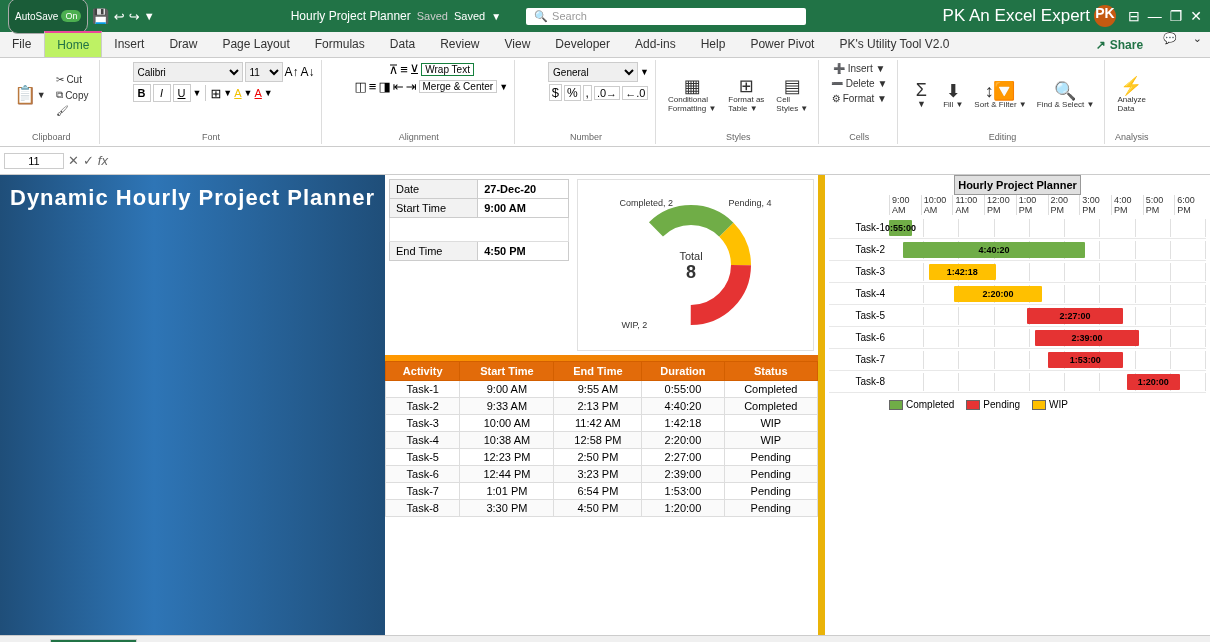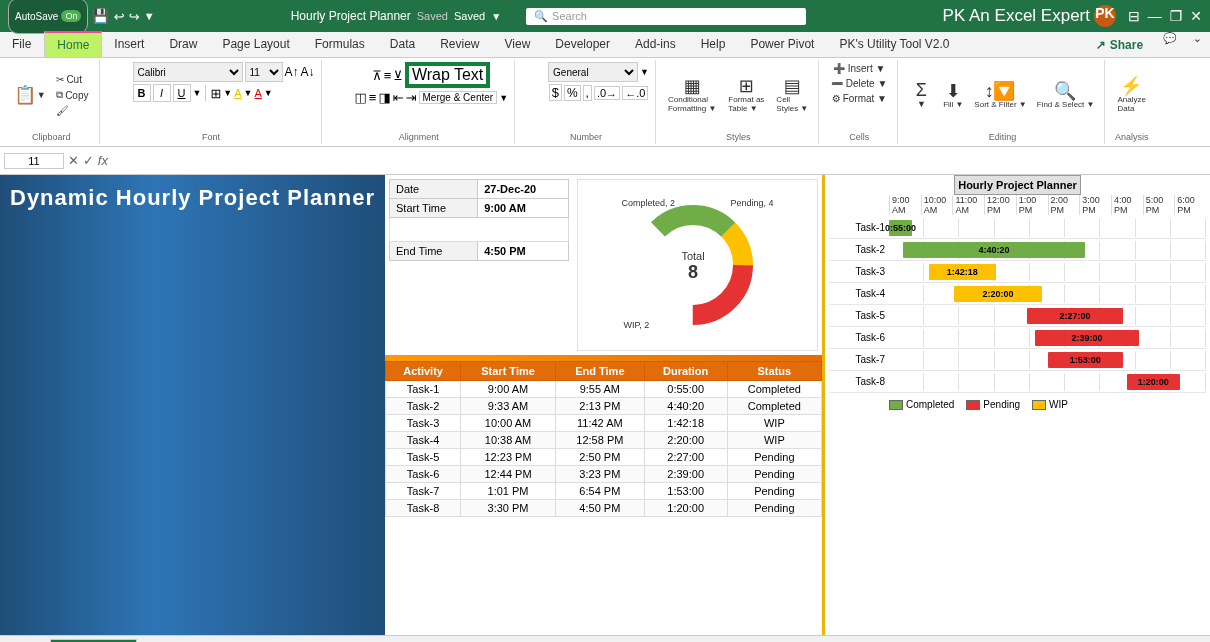--- a/index.html
+++ b/index.html
@@ -43,21 +43,21 @@
     
     #sheet-area { display: flex; flex-direction: row; background: #f0f0f0; height: calc(642px - 32px - 98px - 28px - 24px); }
     
     
     #header-banner { background: linear-gradient(90deg, #1f4e79 0%, #2e75b6 40%, #1f4e79 100%); color: #fff; text-align: center; padding: 10px; font-size: 22px; font-weight: bold; letter-spacing: 1px; }
 
     
     #content { display: flex; flex: 1; background: #fff; }
 
     
-    #left-panel { width: 440px; flex-shrink: 0; border-right: 3px solid #eab308; }
+    #left-panel { width: 440px; flex-shrink: 0; border-right: 7px solid #eab308; }
 
     
     #info-area { display: flex; }
     #info-table { width: 180px; border-collapse: collapse; }
     #info-table td { border: 1px solid #ccc; padding: 3px 6px; font-size: 11px; }
     #info-table .label-cell { background: #f2f2f2; font-weight: normal; }
     #info-table .value-cell { background: #fff; font-weight: bold; }
 
     
     #chart-area { flex: 1; display: flex; align-items: center; justify-content: center; padding: 10px; background: #fff; border: 1px solid #e0e0e0; margin: 4px; }
@@ -204,21 +204,21 @@
       </div>
       <span class="ribbon-group-label">Font</span>
     </div>
 
     <div class="ribbon-group">
       <div class="ribbon-group-content" style="flex-direction:column; gap:2px;">
         <div class="format-row">
           <span style="cursor:pointer;font-size:13px;">⊼</span>
           <span style="cursor:pointer;font-size:13px;">≡</span>
           <span style="cursor:pointer;font-size:13px;">⊻</span>
-          <span style="cursor:pointer;font-size:16px;border:4px solid #15803d;padding:0 3px;">Wrap Text</span>
+          <span style="cursor:pointer;font-size:10px;border:1px solid #15803d;padding:0 3px;">Wrap Text</span>
         </div>
         <div class="format-row">
           <span style="cursor:pointer;font-size:13px;">◫</span>
           <span style="cursor:pointer;font-size:13px;">≡</span>
           <span style="cursor:pointer;font-size:13px;">◨</span>
           <span style="cursor:pointer;font-size:13px;">⇤</span>
           <span style="cursor:pointer;font-size:13px;">⇥</span>
           <span style="cursor:pointer;font-size:10px;border:1px solid #ccc;padding:0 3px;">Merge &amp; Center</span>
           <span style="font-size:9px;cursor:pointer;">▼</span>
         </div>

